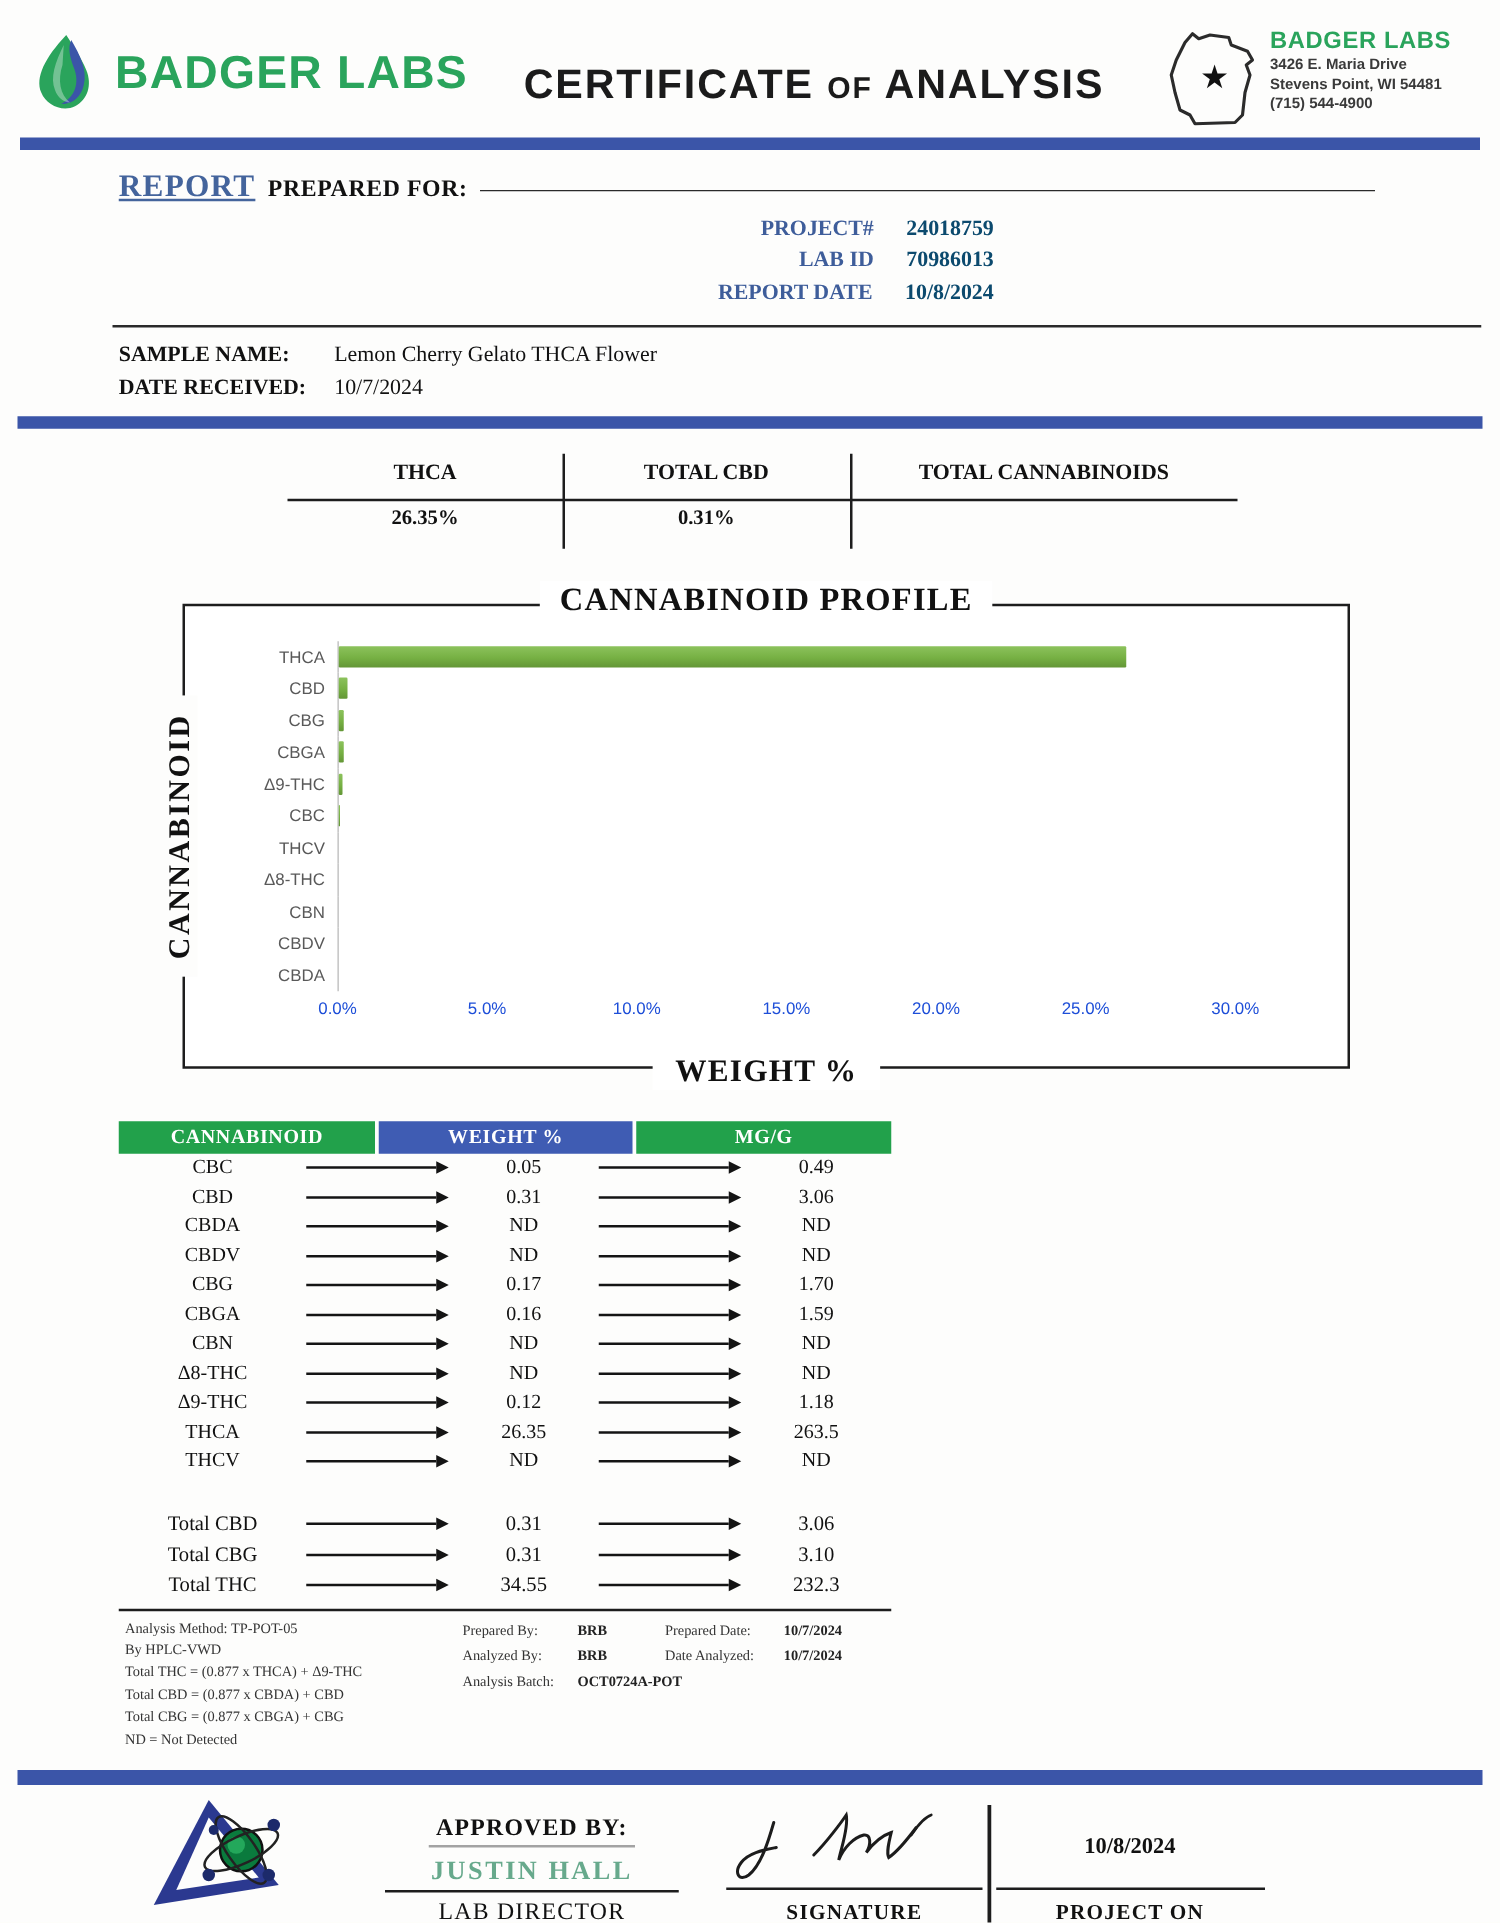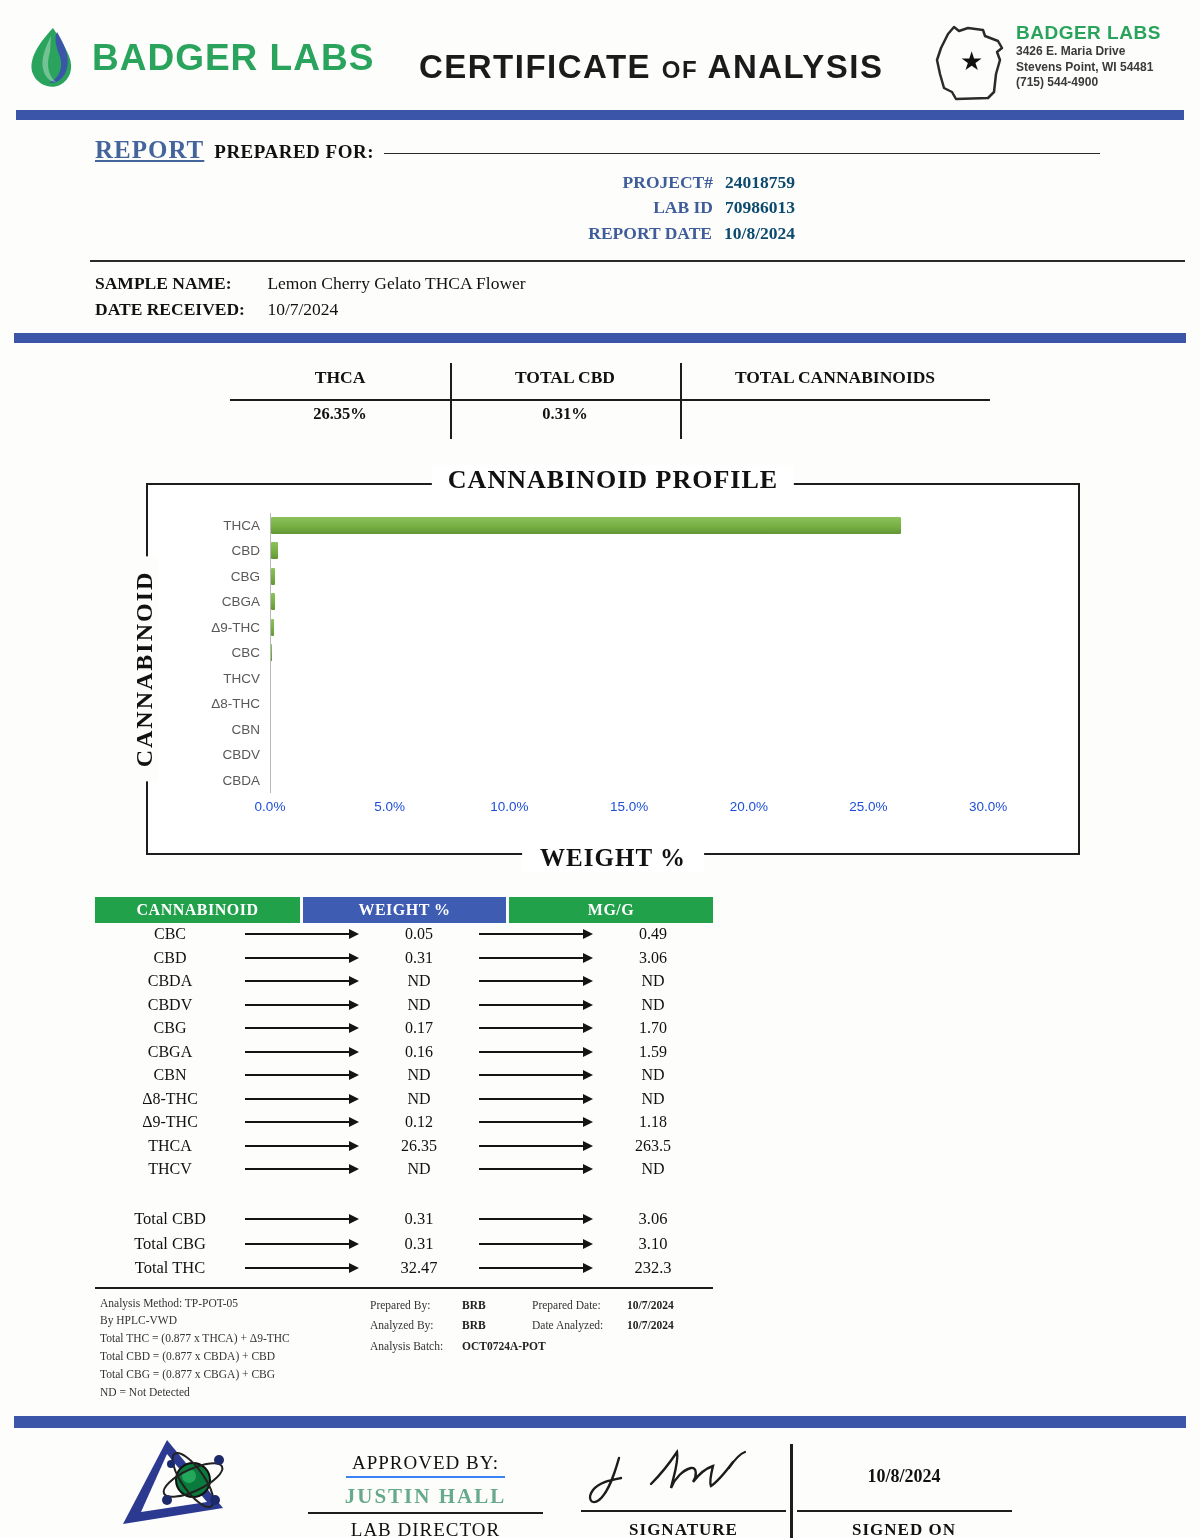--- a/index.html
+++ b/index.html
@@ -19,21 +19,21 @@
   .bluebar.full{margin:0 14px;}
 
   
   .report-sec{padding:16px 0 0 95px;position:relative;}
   .report-line{display:flex;align-items:baseline;gap:10px;width:1005px;}
   .rpt{color:#44649c;font-weight:700;font-size:25px;letter-spacing:1px;text-decoration:underline;}
   .prepfor{font-weight:700;font-size:19px;letter-spacing:.5px;}
   .rule-fill{flex:1;border-bottom:1.5px solid #2a2a2a;transform:translateY(-4px);}
   .proj-block{width:700px;margin:6px 0 0 0;text-align:right;padding-right:410px;}
   .proj-row{font-size:17.5px;line-height:1.45;}
-  .proj-row .lbl{color:#3e5d9a;font-weight:700;margin-right:12px;}
+  .proj-row .lbl{color:#3e5d9a;font-weight:700;margin-right:26px;}
   .proj-row .val{font-weight:600;color:#0c4a6e;}
   .sec-rule{border-bottom:2px solid #2a2a2a;width:1095px;margin:14px 0 8px 90px;}
 
   
   .sample{padding-left:95px;font-size:17.5px;line-height:1.5;}
   .sample .lbl{font-weight:700;display:inline-block;width:168px;}
   .sample .val{font-weight:400;}
 
   
   .summary{position:relative;width:760px;margin:16px 0 0 230px;height:88px;}
@@ -80,21 +80,21 @@
   .fm-row .l1{width:92px;}
   .fm-row .v1{width:70px;font-weight:700;color:#222;}
   .fm-row .l2{width:95px;}
   .fm-row .v2{font-weight:700;color:#222;}
 
   
   .approve{display:flex;align-items:flex-start;margin:10px 0 0 90px;height:148px;}
   .pjla{width:200px;text-align:center;font-size:12px;line-height:1.25;}
   .pjla .nm{font-weight:700;font-size:15px;letter-spacing:1px;margin-top:2px;}
   .approver{width:235px;text-align:center;margin:14px 0 0 18px;}
-  .approver .ab{font-weight:400;font-size:19px;letter-spacing:1px;border-bottom:2px solid #3b82f6;display:inline-block;padding:0 6px 2px;}
+  .approver .ab{font-weight:700;font-size:19px;letter-spacing:1px;border-bottom:2px solid #a3a3a3;display:inline-block;padding:0 6px 2px;}
   .approver .nm{color:#67a98c;font-weight:700;font-size:21px;letter-spacing:2px;border-bottom:2px solid #1d1d1d;padding:4px 4px 3px;margin-top:2px;}
   .approver .ttl{font-weight:500;font-size:19px;letter-spacing:1px;margin-top:5px;}
   .sigwrap{display:flex;margin-left:38px;margin-top:6px;}
   .sigcol{width:205px;text-align:center;}
   .sigline{border-bottom:2.5px solid #1d1d1d;height:66px;}
   .siglabel{font-weight:700;font-size:17px;letter-spacing:1px;margin-top:8px;}
   .vdiv{width:2.5px;background:#1d1d1d;height:112px;margin:0 4px;}
   .signedcol{width:215px;text-align:center;}
   .signeddate{font-weight:700;font-size:18px;height:66px;display:flex;align-items:center;justify-content:center;border-bottom:2.5px solid #1d1d1d;}
 
@@ -428,21 +428,21 @@
             <span class="head"></span>
           </div>
           <span class="tval">3.10</span>
         </div>
         <div class="trow total">
           <span class="tname">Total THC</span>
           <div class="arrow">
             <span class="shaft"></span>
             <span class="head"></span>
           </div>
-          <span class="tval">32.47</span>
+          <span class="tval">34.55</span>
           <div class="arrow">
             <span class="shaft"></span>
             <span class="head"></span>
           </div>
           <span class="tval">232.3</span>
         </div>
       </div>
   </div>
   <div class="tbl-rule"></div>
 
@@ -511,18 +511,18 @@
             <path d="M38 14 C34 28 28 48 18 56 C10 62 6 54 12 46 C18 38 30 36 40 34" fill="none" stroke="#1c1c1c" stroke-width="2.4" stroke-linecap="round"></path>
             <path d="M70 40 C80 30 92 14 96 8 C98 18 92 34 90 44 C94 34 102 26 110 24 C116 23 116 32 112 38 C118 30 126 24 132 22 C130 30 128 38 130 42 C136 38 146 26 152 18" fill="none" stroke="#1c1c1c" stroke-width="2.4" stroke-linecap="round"></path>
             <path d="M148 24 C152 18 158 10 164 8" fill="none" stroke="#1c1c1c" stroke-width="2.2" stroke-linecap="round"></path>
           </svg>
         </div>
         <div class="siglabel">SIGNATURE</div>
       </div>
       <div class="vdiv"></div>
       <div class="signedcol">
         <div class="signeddate">10/8/2024</div>
-        <div class="siglabel">SIGNED ON</div>
+        <div class="siglabel">PROJECT ON</div>
       </div>
     </div>
   </div>
 
 </div>
 
 </body></html>

